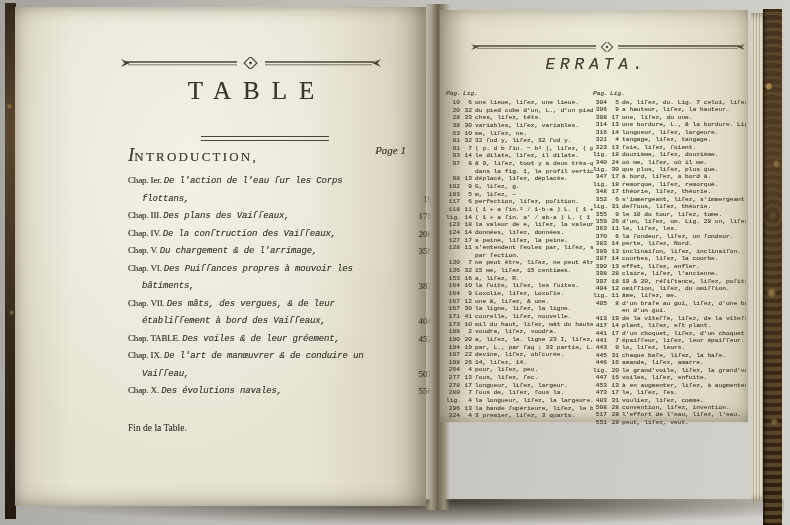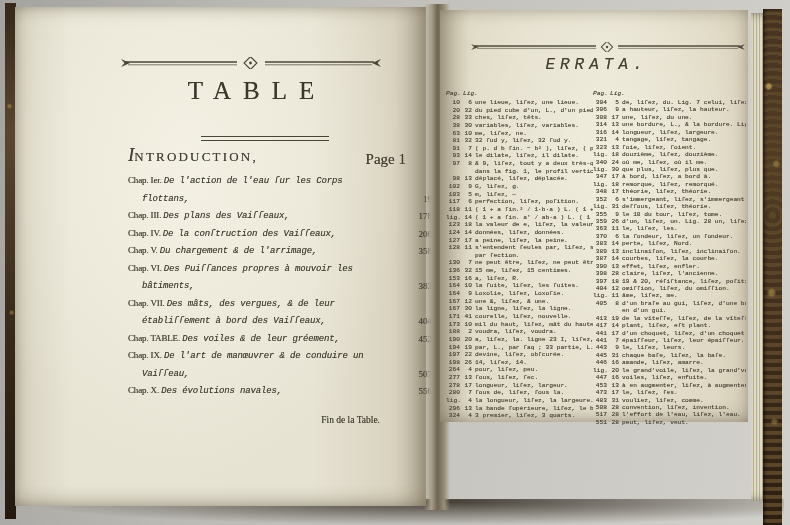--- a/index.html
+++ b/index.html
@@ -54,28 +54,28 @@
   .title2{position:absolute;left:105px;top:104px;width:262px;text-align:center;
     font-size:14px;letter-spacing:6px;text-indent:6px;color:#3b372a;
     text-shadow:0 0 .4px rgba(59,55,42,.6);}
   .title-rule{position:absolute;left:186px;top:129px;width:128px;height:3px;
     border-top:1.4px solid #4a4536;border-bottom:.8px solid #4a4536;}
   .toc{position:absolute;left:113px;top:141px;width:278px;font-size:9px;
     color:#413d30;text-shadow:0 0 .4px rgba(65,61,48,.6);}
   .intro-row{position:relative;height:20px;margin-bottom:4px;}
   .intro-initial{font-style:italic;font-size:19px;line-height:14px;}
   .intro-rest{font-size:13px;letter-spacing:2.2px;}
-  .intro-page{position:absolute;right:0;bottom:0;font-size:15px;}
+  .intro-page{position:absolute;right:0;bottom:12px;font-style:italic;font-size:11px;}
   .toc-row{position:relative;line-height:16.5px;padding-left:14px;text-indent:-14px;
     padding-right:26px;letter-spacing:-.15px;}
   .toc-row .chap{font-style:normal;}
   .toc-row .desc{font-style:italic;font-family:Liberation Mono, monospace;}
   .toc-row .pg{position:absolute;right:-26px;bottom:0;width:24px;text-align:right;
     font-style:normal;letter-spacing:0;text-indent:0;}
-  .fin{margin-top:15px;text-align:right;font-size:9.5px;padding-right:26px;}
+  .fin{margin-top:23px;text-align:left;font-size:9.5px;padding-right:26px;}
   
   .errata-title{position:absolute;left:0;top:46px;width:100%;text-align:center;
     font-style:italic;font-size:16px;letter-spacing:5px;text-indent:5px;color:#45402f;
     text-shadow:0 0 .4px rgba(69,64,47,.6);}
   .er-col{position:absolute;top:80px;font-size:6.2px;color:#514c3d;
     text-shadow:0 0 .35px rgba(81,76,61,.75);}
   .er-col-1{left:6px;width:147px;}
   .er-col-2{left:153px;width:153px;}
   .er-head{display:flex;font-style:italic;height:9px;}
   .er-head .h1{width:17px;}

